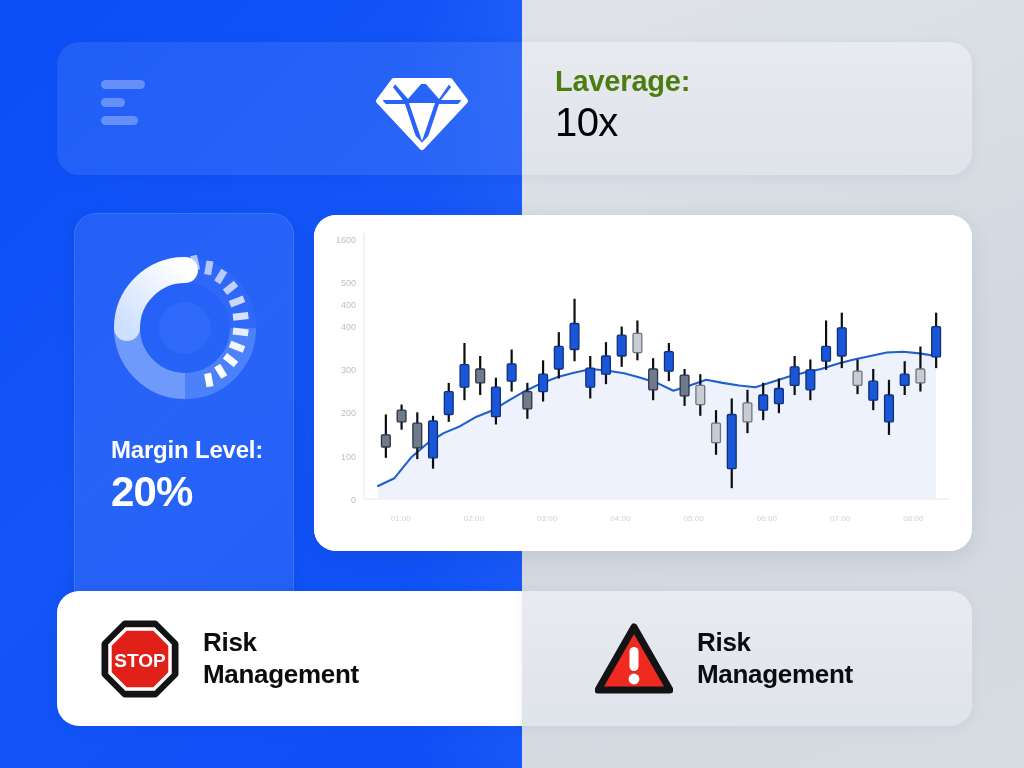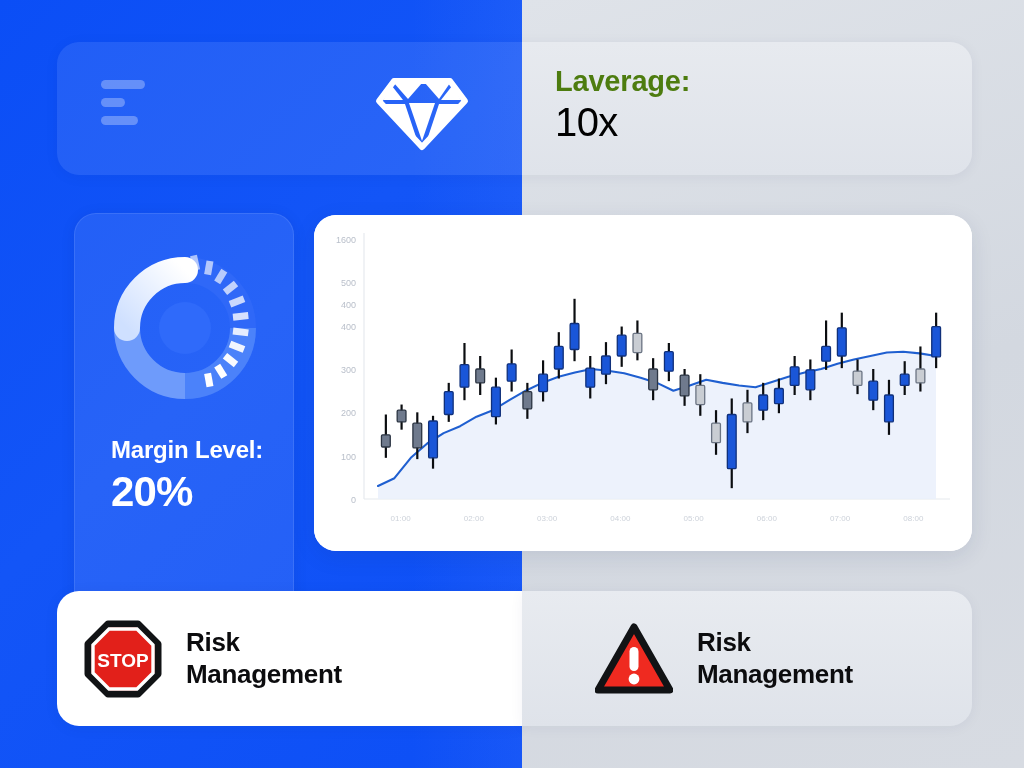--- a/index.html
+++ b/index.html
@@ -105,21 +105,21 @@
     box-shadow:0 2px 14px rgba(20,40,90,0.07);
   }
   #card-risk-right{
     left:522px; top:591px; width:450px; height:135px;
     background:linear-gradient(180deg,#e8ebf0 0%,#dfe3ea 100%);
     border-top-right-radius:22px; border-bottom-right-radius:22px;
     border-top-left-radius:0; border-bottom-left-radius:0;
     box-shadow:0 2px 14px rgba(20,40,90,0.05);
   }
   .risk-inner{ position:absolute; inset:0; display:flex; align-items:center; }
-  #card-risk-left .risk-inner{ padding-left:27px; }
+  #card-risk-left .risk-inner{ padding-left:44px; }
   #card-risk-right .risk-inner{ padding-left:73px; }
   .risk-icon{ width:78px; height:78px; flex:0 0 78px; }
   .risk-label{
     margin-left:24px; font-size:26px; font-weight:700; color:#0c0c0e;
     line-height:1.22; letter-spacing:-0.3px; white-space:pre-line;
   }
 </style>
 </head>
 <body>
 

